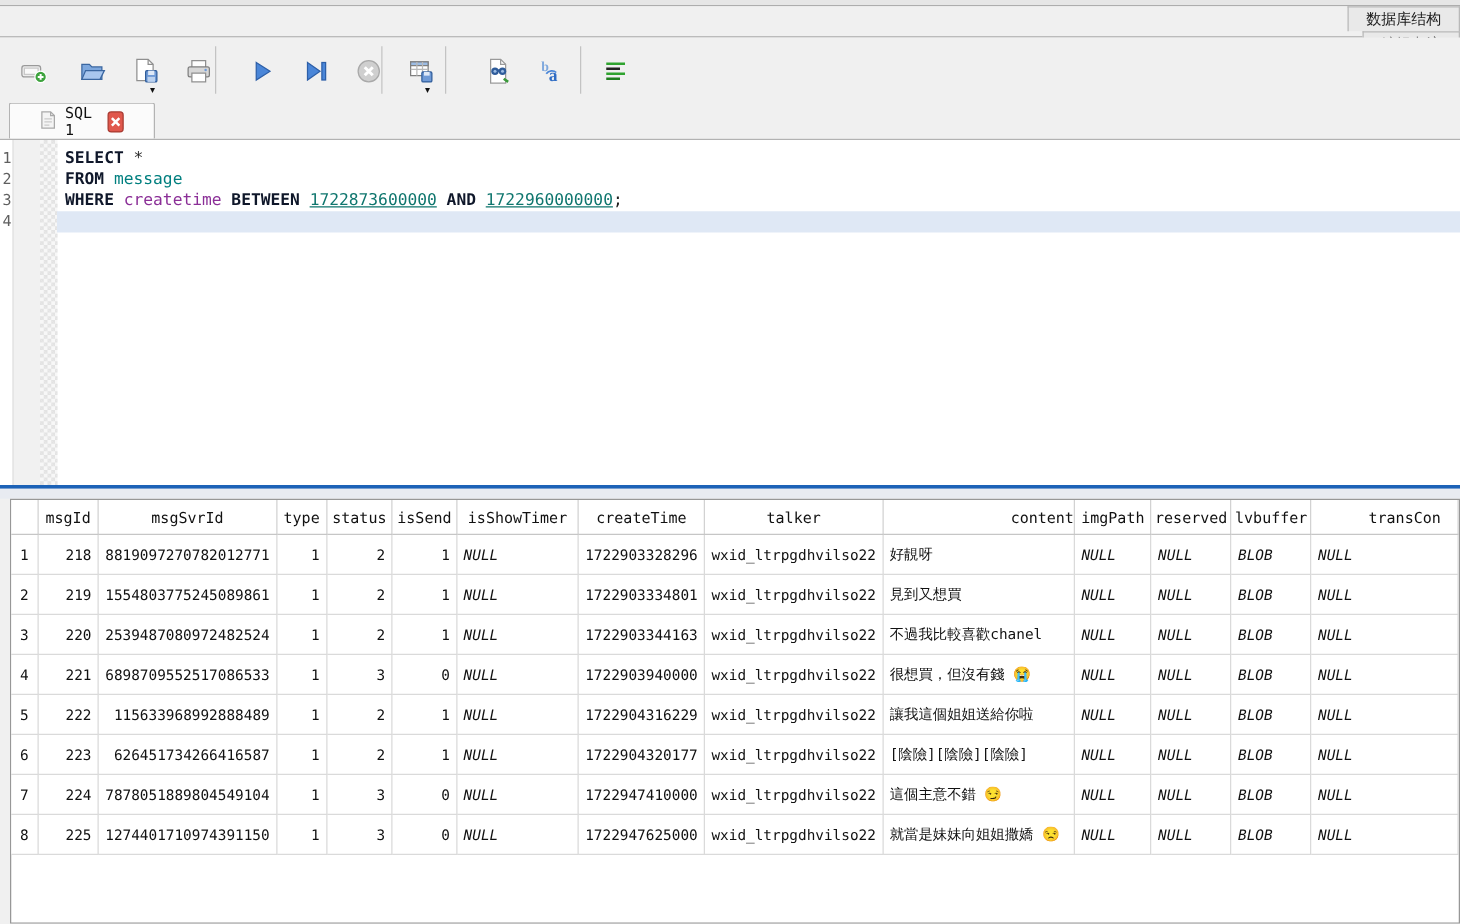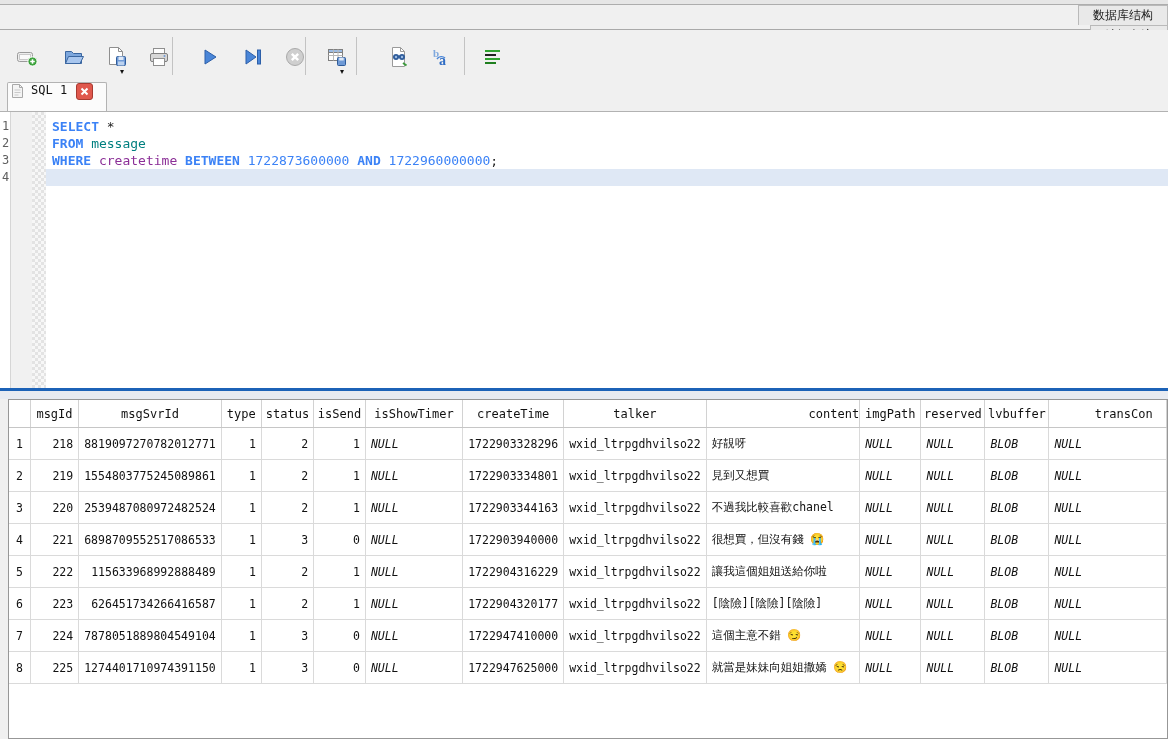--- a/index.html
+++ b/index.html
@@ -17,40 +17,40 @@
   .main-tab{height:19px;line-height:19px;padding:0 14px;margin-left:2px;background:#e9e9e9;border:1px solid #b9b9b9;border-bottom:none;color:#1a1a1a;cursor:default;white-space:nowrap;}
   .main-tab.active{height:23px;line-height:23px;background:#fef9c3;border-color:#a9a9a9;margin-bottom:-1px;border-bottom:1px solid #fcfcfc;}
   
   .toolbar{position:absolute;top:30px;left:0;width:1168px;height:50px;background:#f0f0f0;}
   .tbtn{position:absolute;top:12px;width:28px;height:28px;display:flex;align-items:center;justify-content:center;border:1px solid transparent;border-radius:2px;}
   .tbtn svg{display:block;}
   .tsep{position:absolute;top:7px;width:1px;height:38px;background:#c3c3c3;}
   .dd-arrow{position:absolute;font-size:8px;color:#111;line-height:8px;}
   
   .sqltab-row{position:absolute;top:80px;left:0;width:1168px;height:31px;background:#f0f0f0;}
-  .sql-doc-tab{position:absolute;left:7px;top:2px;width:100px;height:29px;background:#fbfbfb;border:1px solid #b3b3b3;border-bottom:none;border-radius:2px 2px 0 0;display:flex;gap:7px;padding:0 3px;box-sizing:border-box;}
+  .sql-doc-tab{position:absolute;left:7px;top:2px;width:117px;height:29px;background:#fbfbfb;border:1px solid #b3b3b3;border-bottom:none;border-radius:2px 2px 0 0;display:flex;align-items:center;gap:7px;padding:0 24px;box-sizing:border-box;}
   .sql-doc-tab .lbl{font-family:"DejaVu Sans Mono","Liberation Mono",monospace;font-size:12px;color:#111;}
   .close-btn{width:15px;height:15px;border-radius:3px;background:#e0584d;border:1px solid #a83a31;display:flex;align-items:center;justify-content:center;margin-left:2px;}
   
   .editor{position:absolute;top:111px;left:0;width:1168px;height:277px;background:#ffffff;border-top:1px solid #b2b2b2;box-sizing:border-box;}
   .g-num{position:absolute;left:0;top:0;bottom:0;width:10px;background:#fff;border-right:1px solid #d6d6d6;}
   .g-mark{position:absolute;left:11px;top:0;bottom:0;width:21px;background:#f1f1f1;}
   .g-fold{position:absolute;left:32px;top:0;bottom:0;width:14px;background-color:#f7f7f7;
     background-image:linear-gradient(45deg,#e3e3e3 25%,transparent 25%,transparent 75%,#e3e3e3 75%),
                      linear-gradient(45deg,#e3e3e3 25%,transparent 25%,transparent 75%,#e3e3e3 75%);
     background-size:6px 6px;background-position:0 0,3px 3px;}
   .code-lines{position:absolute;left:0;top:6px;right:0;}
   .eline{position:relative;height:17px;font-family:"DejaVu Sans Mono","Liberation Mono",monospace;font-size:13px;line-height:17px;white-space:pre;}
   .eline.current{background-image:linear-gradient(90deg,rgba(0,0,0,0) 0 46px,#dfe8f5 46px 100%);}
   .eline .ln{position:absolute;left:2px;width:26px;color:#5f5f5f;font-size:12px;}
   .eline .code{position:absolute;left:52px;}
-  .tk-kw{color:#3b82f6;font-weight:bold;}
+  .tk-kw{color:#0f172a;font-weight:bold;}
   .tk-tbl{color:#007f7f;}
   .tk-fld{color:#8b2f97;}
-  .tk-num{color:#3b82f6;}
+  .tk-num{color:#0f766e;text-decoration:underline;}
   .tk-pl{color:#1f1f1f;}
   
   .splitter{position:absolute;top:388px;left:0;width:1168px;height:3px;background:#1c62b7;}
   .splitter-band{position:absolute;top:391px;left:0;width:1168px;height:8px;background:#e8ebf1;}
   
   .grid-frame{position:absolute;top:399px;left:8px;width:1160px;height:340px;background:#fff;border:1px solid #979797;box-sizing:border-box;overflow:hidden;}
   table.grid{border-collapse:collapse;table-layout:fixed;font-family:"DejaVu Sans Mono","Liberation Mono",monospace;}
   table.grid th{height:27px;font-weight:normal;font-size:12px;text-align:center;border-right:1px solid #d2d2d2;border-bottom:1px solid #c6c6c6;background:#fff;padding:0;white-space:nowrap;overflow:hidden;color:#111;}
   table.grid td{height:32px;font-size:11.5px;border-right:1px solid #dadada;border-bottom:1px solid #dadada;padding:0 5px;white-space:nowrap;overflow:hidden;box-sizing:border-box;color:#111;background:#fff;}
   td.al-r{text-align:right;} td.al-l{text-align:left;} td.al-c{text-align:center;}

